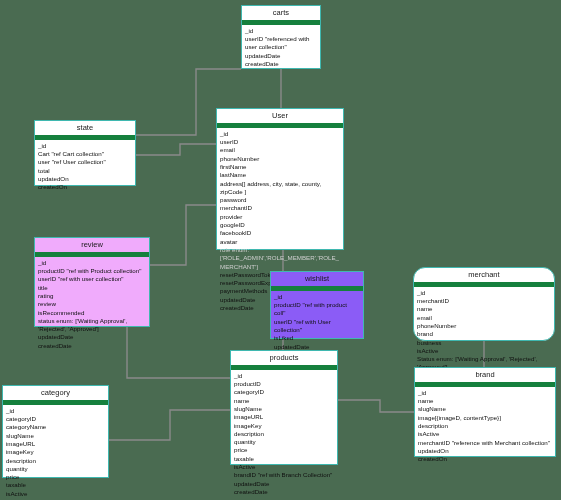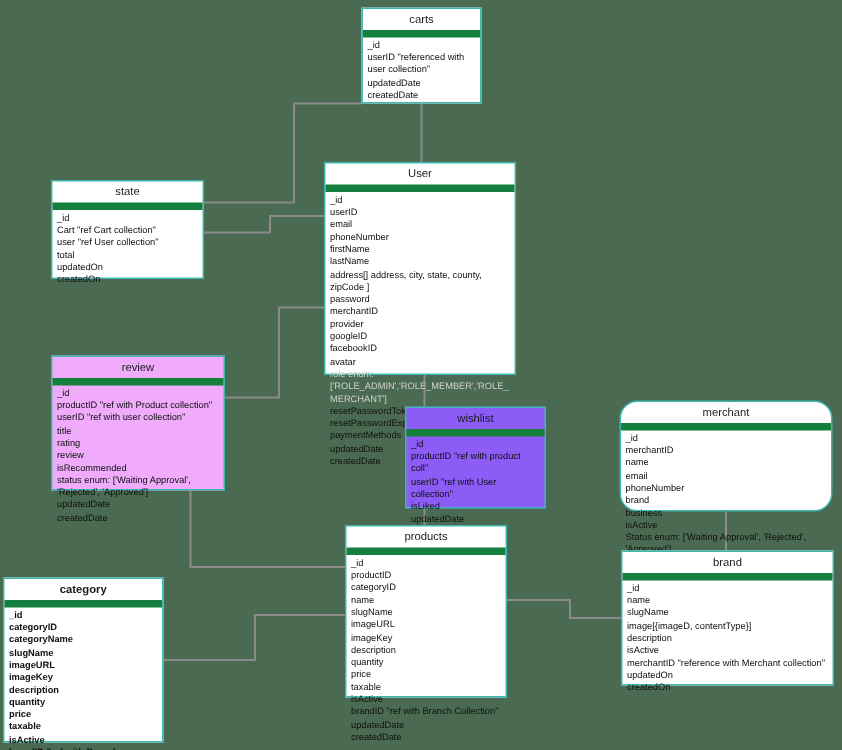--- a/index.html
+++ b/index.html
@@ -167,21 +167,21 @@
           <div class="field">description</div>
           <div class="field">quantity</div>
           <div class="field">price</div>
           <div class="field">taxable</div>
           <div class="field">isActive</div>
           <div class="field">brandID "ref with Branch Collection"</div>
           <div class="field">updatedDate</div>
           <div class="field">createdDate</div>
         </div>
       </div>
-      <div class="entity" style="left: 2px; top: 385px; width: 107px; height: 110px; border-color: rgb(63, 184, 176); background: rgb(255, 255, 255); font-weight: bold;">
+      <div class="entity" style="left: 2px; top: 385px; width: 107px; height: 93px; border-color: rgb(63, 184, 176); background: rgb(255, 255, 255);">
         <div class="entity-title">category</div>
         <div class="entity-fields">
           <div class="field">_id</div>
           <div class="field">categoryID</div>
           <div class="field">categoryName</div>
           <div class="field">slugName</div>
           <div class="field">imageURL</div>
           <div class="field">imageKey</div>
           <div class="field">description</div>
           <div class="field">quantity</div>

